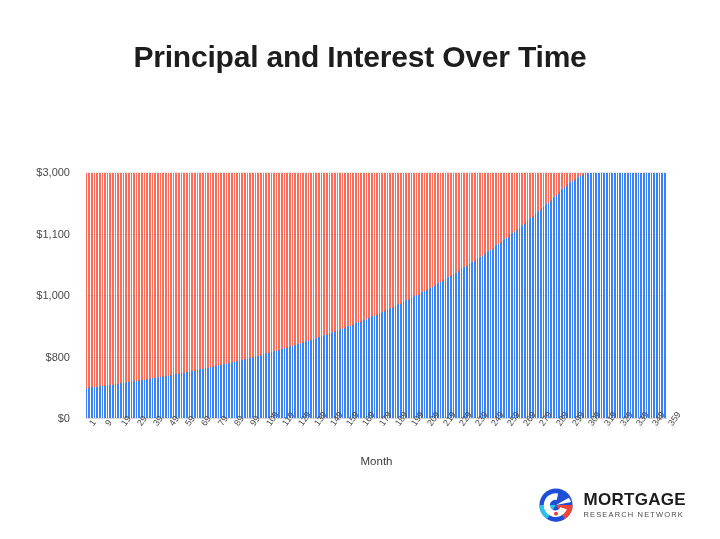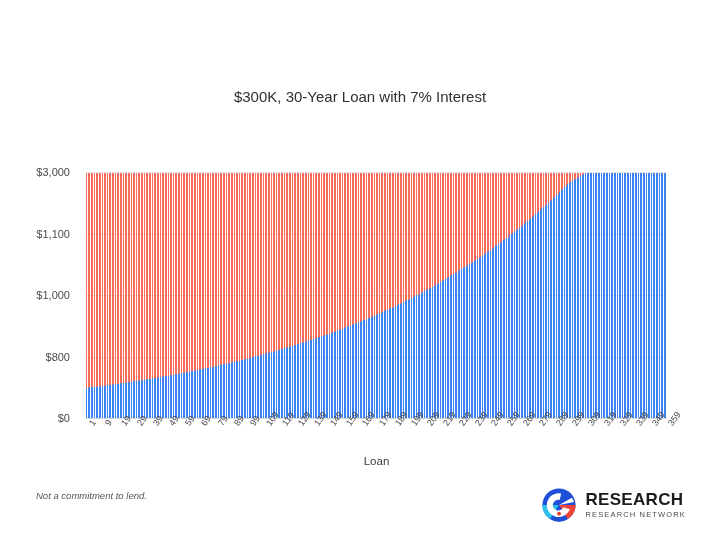--- a/index.html
+++ b/index.html
@@ -188,21 +188,21 @@
     letter-spacing: 1.15px;
     color: #4c4c4c;
     margin-top: 3px;
   }
 </style>
 </head>
 <body>
 
 <div id="chart-card">
 
-  <div id="chart-subtitle">$300K, 30-Year Loan with 7% Interest</div>
+  <div id="chart-title">Principal and Interest Over Time</div>
 
 
   <div id="y-axis">
       <div class="y-tick" style="top: 246px;">$0</div>
       <div class="y-tick" style="top: 184.5px;">$800</div>
       <div class="y-tick" style="top: 123px;">$1,000</div>
       <div class="y-tick" style="top: 61.5px;">$1,100</div>
       <div class="y-tick" style="top: 0px;">$3,000</div>
     </div>
 
@@ -1694,35 +1694,34 @@
       <div class="x-tick" style="left: 451.442px;">279</div>
       <div class="x-tick" style="left: 467.536px;">289</div>
       <div class="x-tick" style="left: 483.63px;">299</div>
       <div class="x-tick" style="left: 499.724px;">309</div>
       <div class="x-tick" style="left: 515.819px;">319</div>
       <div class="x-tick" style="left: 531.913px;">329</div>
       <div class="x-tick" style="left: 548.007px;">339</div>
       <div class="x-tick" style="left: 564.101px;">349</div>
       <div class="x-tick" style="left: 580.195px;">359</div>
     </div>
-  <div id="x-axis-title">Loan</div>
+  <div id="x-axis-title">Month</div>
 
   <div id="footer-note">
-    <div>Not a commitment to lend.</div>
   </div>
 
   <div id="brand-logo">
     <svg id="brand-mark" viewBox="0 0 100 100">
       <circle cx="50" cy="50" r="46" fill="#1F4FD8"></circle>
       <path d="M50 50 L4 50 A46 46 0 0 0 26 89 Z" fill="#2BC4E8"></path>
       <path d="M50 50 L74 89 A46 46 0 0 0 96 50 Z" fill="#F04438"></path>
       <path d="M50 50 L26 89 A46 46 0 0 0 74 89 Z" fill="#1F4FD8"></path>
       <path d="M56 18 A33 33 0 1 0 80 62 L62 56 A15 15 0 1 1 52 36 Z" fill="#FFFFFF"></path>
       <path d="M50 50 L86 30 L92 42 Z" fill="#FFFFFF"></path>
       <circle cx="50" cy="74" r="5.5" fill="#E8412F"></circle>
     </svg>
     <div id="brand-text">
-      <span id="brand-name">RESEARCH</span>
+      <span id="brand-name">MORTGAGE</span>
       <span id="brand-tagline">RESEARCH NETWORK</span>
     </div>
   </div>
 
 </div>
 
 </body></html>

